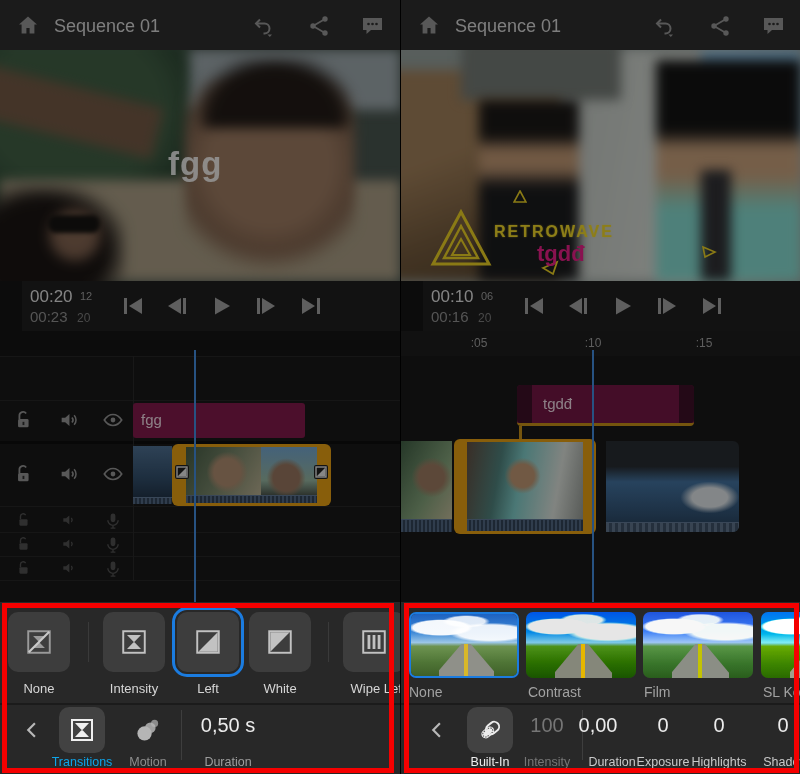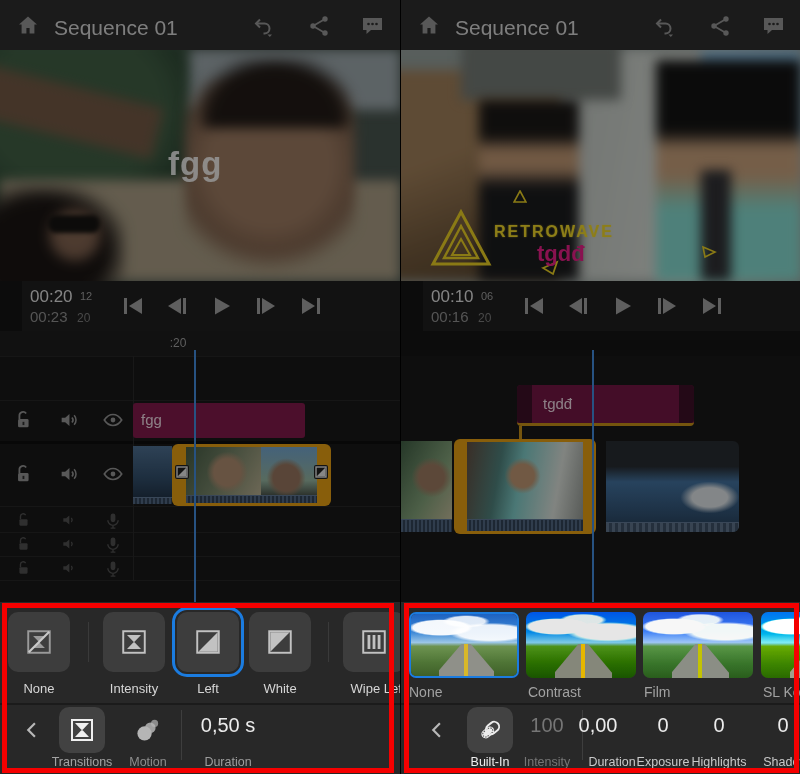--- a/index.html
+++ b/index.html
@@ -5,21 +5,21 @@
   html,body{margin:0;padding:0;background:#000;}
   *{box-sizing:border-box;}
   .app{position:relative;width:800px;height:774px;overflow:hidden;background:#101010;
        font-family:"Liberation Sans","DejaVu Sans",sans-serif;-webkit-font-smoothing:antialiased;}
   .abs{position:absolute;}
   .panel{position:absolute;top:0;width:400px;height:774px;background:#121212;overflow:hidden;}
   .panel.right{border-left:1px solid #000;}
 
   
   .hdr{position:absolute;top:0;left:0;width:400px;height:50px;background:#2a2a2a;}
-  .hdr .title{position:absolute;left:54px;top:16px;font-size:21px;color:#cfcfcf;}
+  .hdr .title{position:absolute;left:54px;top:16px;font-size:18px;color:#cfcfcf;}
 
   
   .preview{position:absolute;top:50px;left:0;width:400px;height:231px;overflow:hidden;background:#44504a;}
   .pv-art{position:absolute;filter:blur(6px);}
   .pv-text{position:absolute;font-weight:bold;}
 
   
   .transport{position:absolute;top:281px;left:0;width:400px;height:50px;background:#1c1c1c;margin-left:22px;}
   .tc-cur{position:absolute;left:8px;top:6px;font-size:17px;color:#d9d9d9;}
   .tc-curf{position:absolute;left:58px;top:9px;font-size:11px;color:#9a9a9a;}
@@ -152,23 +152,20 @@
       <svg class="tbtn" style="left:233px" viewBox="0 0 22 20">
           <rect x="2" y="2" width="3" height="16" fill="#9b9b9b"></rect>
           <path d="M7 2l13 8L7 18z" fill="#9b9b9b"></path>
         </svg>
       <svg class="tbtn" style="left:278px" viewBox="0 0 22 20">
           <path d="M2 2l13 8L2 18z" fill="#9b9b9b"></path>
           <rect x="17" y="2" width="3" height="16" fill="#9b9b9b"></rect>
         </svg>
     </div>
 
-    <div class="ruler">
-      <span class="tick" style="left:178px">:20</span>
-    </div>
 
     <div class="timeline">
       <div class="tl-line" style="top:0"></div>
       <div class="tl-line" style="top:22"></div>
       <div class="tl-line" style="top:44px"></div>
       <div class="tl-line" style="top:85px;background:#0a0a0a;height:3px"></div>
       <div class="tl-line" style="top:150px"></div>
       <div class="tl-line" style="top:176px"></div>
       <div class="tl-line" style="top:200px"></div>
       <div class="tl-line" style="top:224px"></div>
@@ -317,21 +314,21 @@
 
       <svg class="chev" style="left:22px" width="20" height="24" viewBox="0 0 24 24">
           <path d="M15.5 4l-8 8 8 8" fill="none" stroke="#b8b8b8" stroke-width="2.6"></path>
         </svg>
       <div class="tab sel" style="left:59px">
         <svg width="26" height="26" viewBox="0 0 26 26">
             <rect x="3" y="3" width="20" height="20" fill="none" stroke="#f0f0f0" stroke-width="2"></rect>
             <path d="M6 6h14L13 13.4zM6 20h14L13 12.6z" fill="#f0f0f0"></path>
           </svg>
       </div>
-      <span class="tabl" style="left:82px;color:#a3a3a3">Transitions</span>
+      <span class="tabl" style="left:82px;color:#0ea5e9">Transitions</span>
       <div class="tab" style="left:125px">
         <svg width="30" height="30" viewBox="0 0 26 26">
             <circle cx="10" cy="16" r="6.2" fill="#b5b5b5"></circle>
             <circle cx="15" cy="11" r="4.6" fill="#b5b5b5" opacity=".85"></circle>
             <circle cx="18.7" cy="7.3" r="3.1" fill="#b5b5b5" opacity=".7"></circle>
           </svg>
       </div>
       <span class="tabl" style="left:148px;color:#8d8d8d">Motion</span>
       <div class="vdiv" style="left:181px"></div>
       <span class="pval" style="left:228px">0,50 s</span>
@@ -412,20 +409,25 @@
       <svg class="tbtn" style="left:233px" viewBox="0 0 22 20">
           <rect x="2" y="2" width="3" height="16" fill="#9b9b9b"></rect>
           <path d="M7 2l13 8L7 18z" fill="#9b9b9b"></path>
         </svg>
       <svg class="tbtn" style="left:278px" viewBox="0 0 22 20">
           <path d="M2 2l13 8L2 18z" fill="#9b9b9b"></path>
           <rect x="17" y="2" width="3" height="16" fill="#9b9b9b"></rect>
         </svg>
     </div>
 
+    <div class="ruler">
+      <span class="tick" style="left:78px">:05</span>
+      <span class="tick" style="left:192px">:10</span>
+      <span class="tick" style="left:303px">:15</span>
+    </div>
 
     <div class="timeline">
 
       <div class="titleclip" style="left:116px;top:29px;width:177px;height:41px;background:#6e1340;border-bottom:3px solid #c08a14;border-radius:4px">
         <div class="abs" style="left:0;top:0;width:15px;height:100%;background:#3a0c24;border-radius:4px 0 0 4px"></div>
         <div class="abs" style="right:0;top:0;width:15px;height:100%;background:#3a0c24;border-radius:0 4px 4px 0"></div>
         <span class="lbl" style="left:26px;top:10px">tgdđ</span>
       </div>
       <div class="abs" style="left:118px;top:70px;width:3px;height:15px;background:#c08a14"></div>
 

